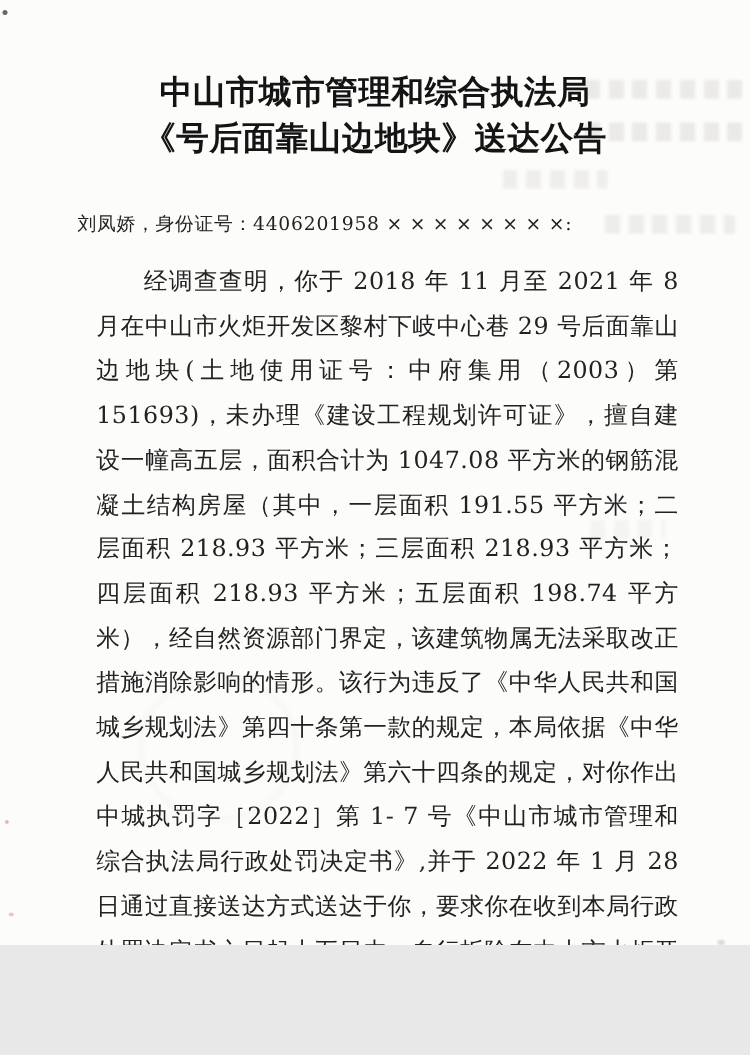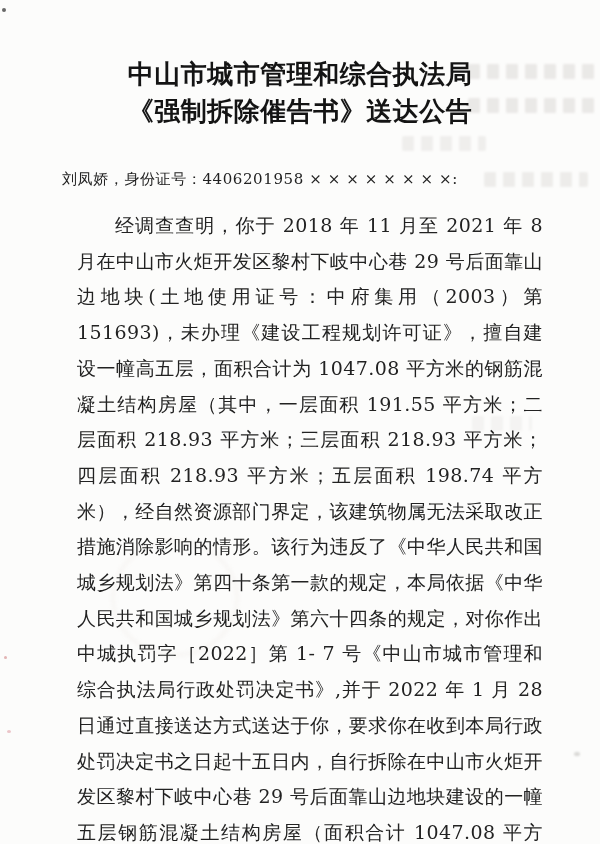--- a/index.html
+++ b/index.html
@@ -3,21 +3,21 @@
 <meta charset="utf-8">
 <style>
   html, body {
     margin: 0;
     padding: 0;
     background: #e8e8e8;
   }
   .page {
     position: relative;
     width: 600px;
-    height: 844px;
+    height: 756px;
     margin: 0 auto;
     background: #fcfcfb;
     overflow: hidden;
     font-family: "DejaVu Serif", serif;
     color: #1e1e1e;
   }
   
   .title-block {
     position: absolute;
     top: 56px;
@@ -112,21 +112,21 @@
   <div class="bleed-row bleed-4"></div>
   <div class="bleed-row bleed-5"></div>
   <div class="seal-ghost"></div>
   <div class="speck speck-1"></div>
   <div class="speck speck-2"></div>
   <div class="speck speck-3"></div>
   <div class="speck speck-4"></div>
 
   <div class="title-block">
     <div class="title-line">中山市城市管理和综合执法局</div>
-    <div class="title-line">《强制拆除催告书》送达公告</div>
+    <div class="title-line">《号后面靠山边地块》送达公告</div>
   </div>
 
   <div class="recipient">刘凤娇，身份证号：4406201958 × × × × × × × ×:</div>
 
   <div class="body-text">
     <p>经调查查明，你于 2018 年 11 月至 2021 年 8 月在中山市火炬开发区黎村下岐中心巷 29 号后面靠山边地块(土地使用证号：中府集用（2003）第 151693)，未办理《建设工程规划许可证》，擅自建设一幢高五层，面积合计为 1047.08 平方米的钢筋混凝土结构房屋（其中，一层面积 191.55 平方米；二层面积 218.93 平方米；三层面积 218.93 平方米；四层面积 218.93 平方米；五层面积 198.74 平方米），经自然资源部门界定，该建筑物属无法采取改正措施消除影响的情形。该行为违反了《中华人民共和国城乡规划法》第四十条第一款的规定，本局依据《中华人民共和国城乡规划法》第六十四条的规定，对你作出中城执罚字［2022］第 1- 7 号《中山市城市管理和综合执法局行政处罚决定书》,并于 2022 年 1 月 28 日通过直接送达方式送达于你，要求你在收到本局行政处罚决定书之日起十五日内，自行拆除在中山市火炬开发区黎村下岐中心巷 29 号后面靠山边地块建设的一幢五层钢筋混凝土结构房屋（面积合计 1047.08 平方米）。</p>
     <p>因你尚未自动履行该法律文书确定的拆除违法建（构）筑物义务，根据《中华人民共和国行政强制法》第三十五条规定，</p>
   </div>
 
 </div>

